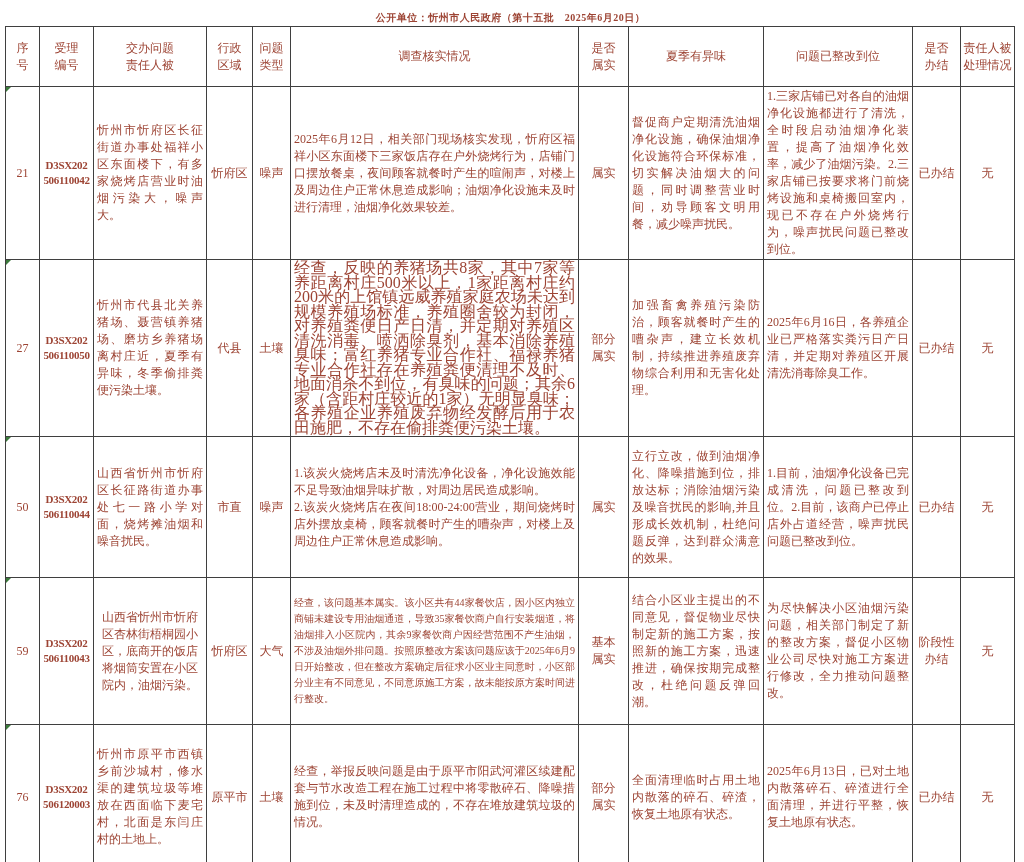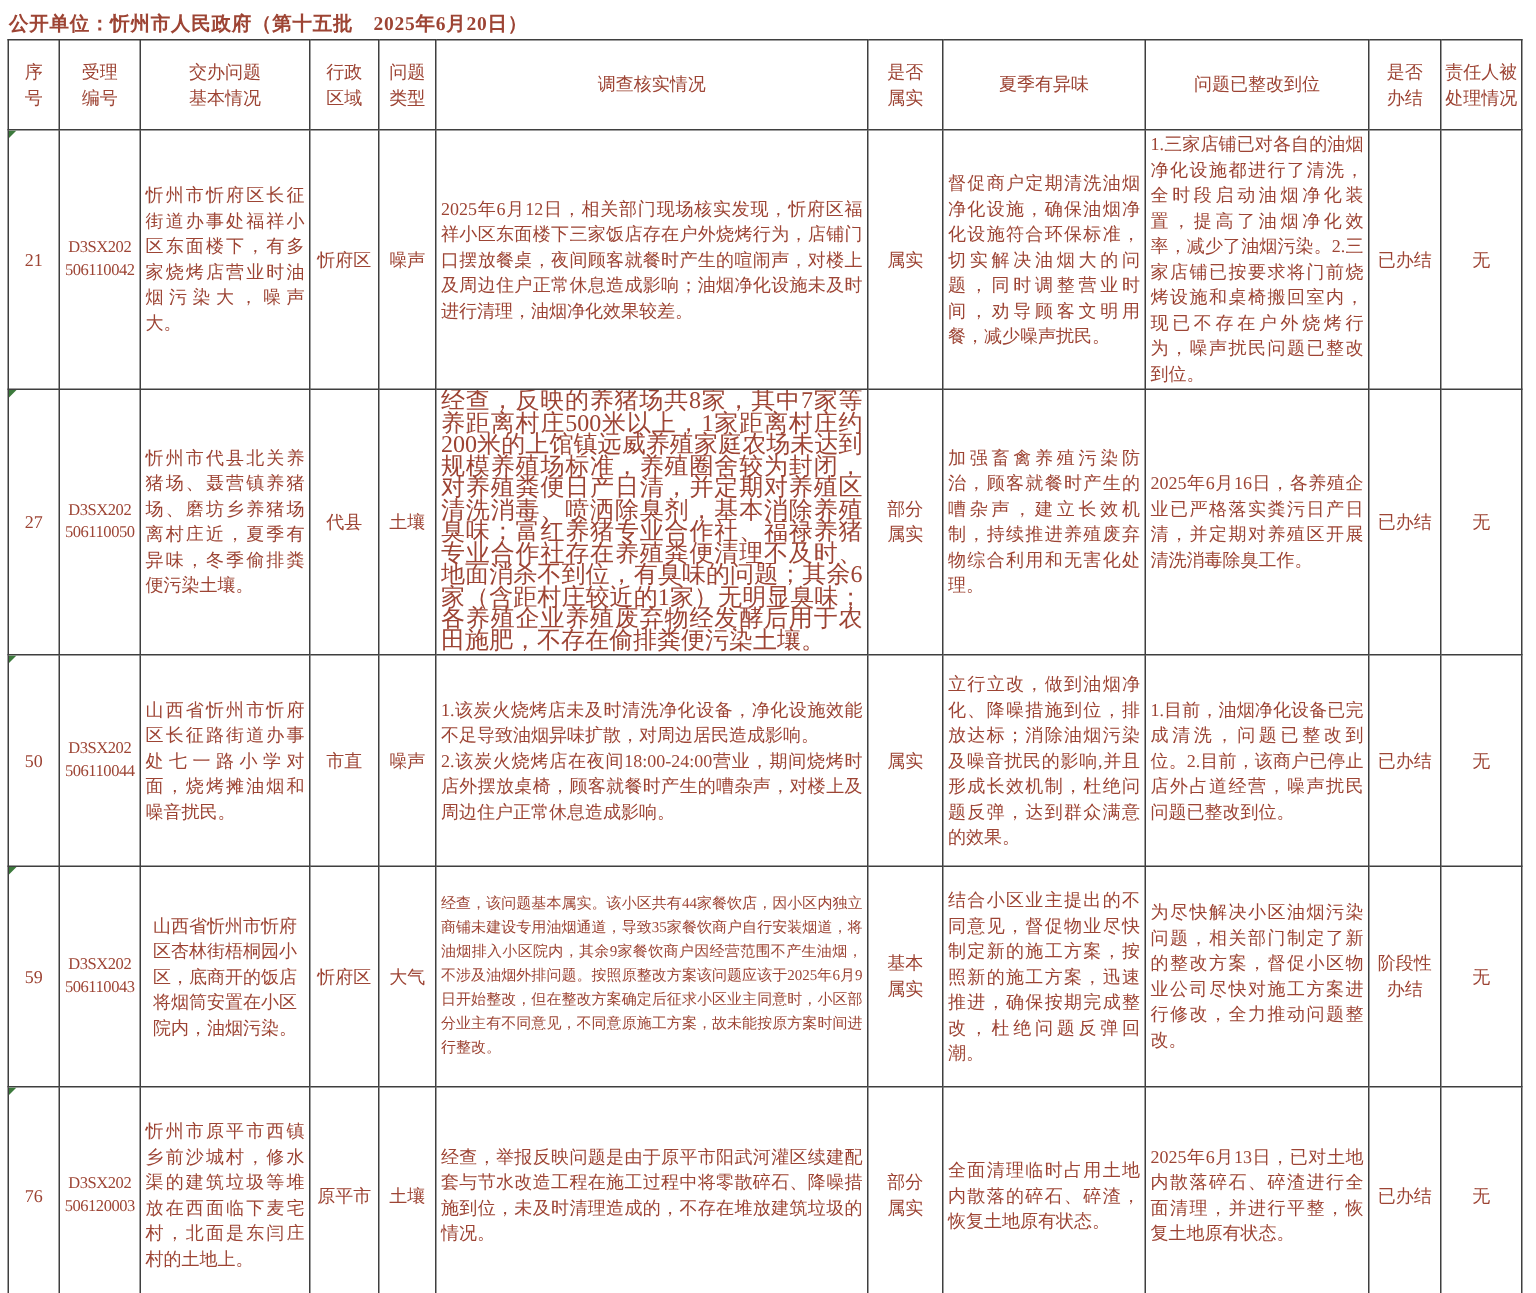--- a/index.html
+++ b/index.html
@@ -2,23 +2,23 @@
 <html><head>
 <meta charset="utf-8">
 <style>
   html,body{margin:0;padding:0;}
   body{
     width:1024px;height:862px;overflow:hidden;background:#ffffff;
     font-family:"Liberation Serif","DejaVu Serif",serif;
     color:#9d4434;
   }
   .titlebar{
-    height:26px;display:flex;justify-content:flex-start;align-items:flex-end;
+    height:26px;display:flex;justify-content:center;align-items:flex-end;
     padding:2px 9px 1px 6px;box-sizing:border-box;
-    font-size:13px;font-weight:600;letter-spacing:.5px;
+    font-size:10px;font-weight:600;letter-spacing:.5px;
   }
   table{
     border-collapse:collapse;table-layout:fixed;
     margin-left:5px;width:1009px;
   }
   td{
     border:1px solid #3f3f3f;
     vertical-align:middle;
     font-size:12px;line-height:17px;
     padding:1px 3px;box-sizing:border-box;
@@ -26,20 +26,21 @@
     color:#9d4434;
     overflow:hidden;
   }
   .c{text-align:center;white-space:pre-line;}
   .j{text-align:justify;white-space:pre-line;}
   .hdr td{text-align:center;white-space:pre-line;padding:0 1px;}
   .idcell{
     text-align:center;word-break:break-all;
     font-size:11px;line-height:15px;letter-spacing:-.3px;
     font-family:"Liberation Serif","DejaVu Serif",serif;
+    font-weight:bold;
   }
   .flag{
     position:absolute;top:0;left:0;width:0;height:0;
     border-top:5px solid #3c7a3c;border-right:5px solid transparent;
   }
 </style>
 </head>
 <body>
 
 <div class="titlebar">
@@ -62,21 +63,21 @@
       <col style="width:54px">
   </colgroup>
 
   <tbody>
       <tr class="hdr" style="height:60px">
     <td>序
 号</td>
     <td>受理
 编号</td>
     <td>交办问题
-基本情况</td>
+责任人被</td>
     <td>行政
 区域</td>
     <td>问题
 类型</td>
     <td>调查核实情况</td>
     <td>是否
 属实</td>
     <td>夏季有异味</td>
     <td>问题已整改到位</td>
     <td>是否

